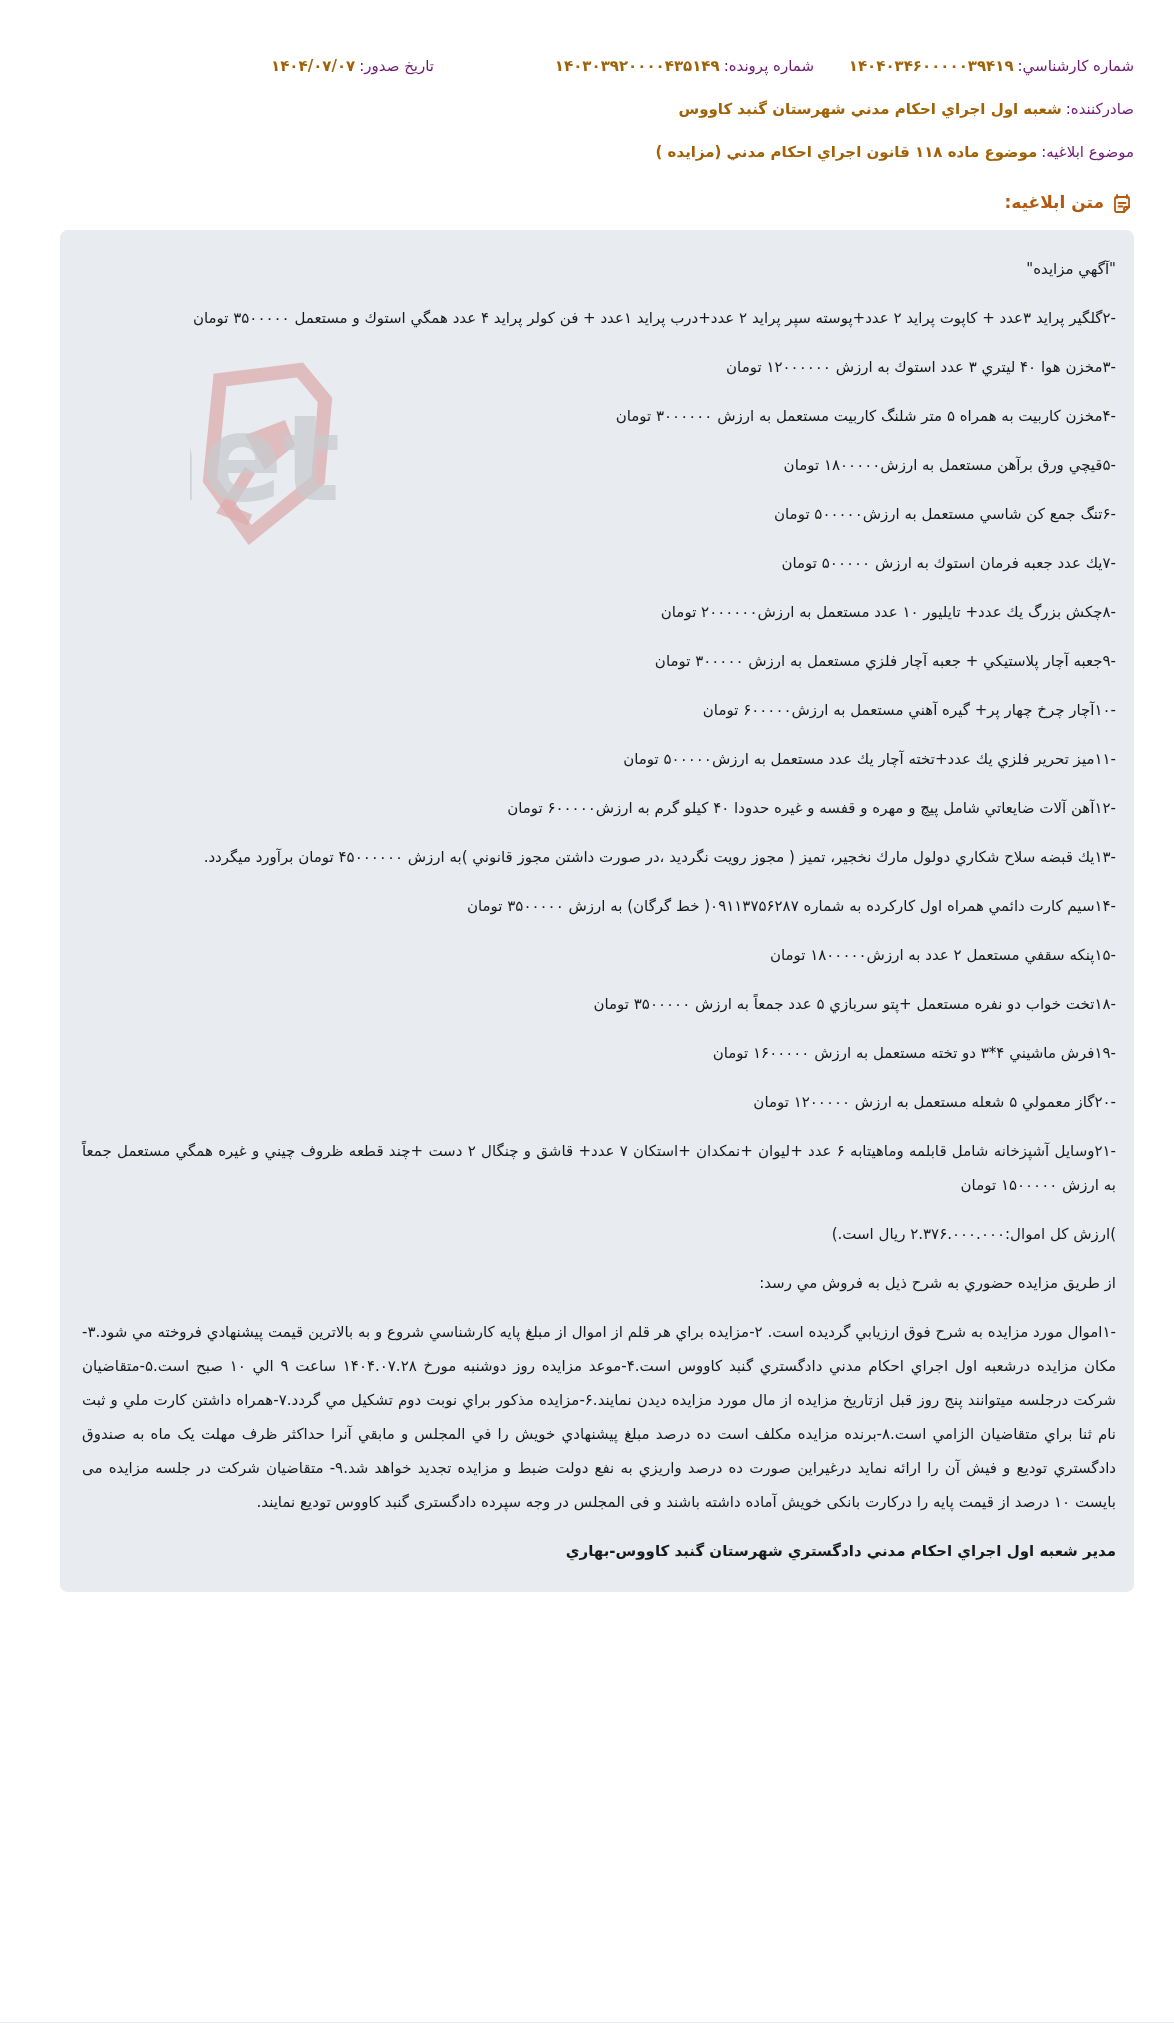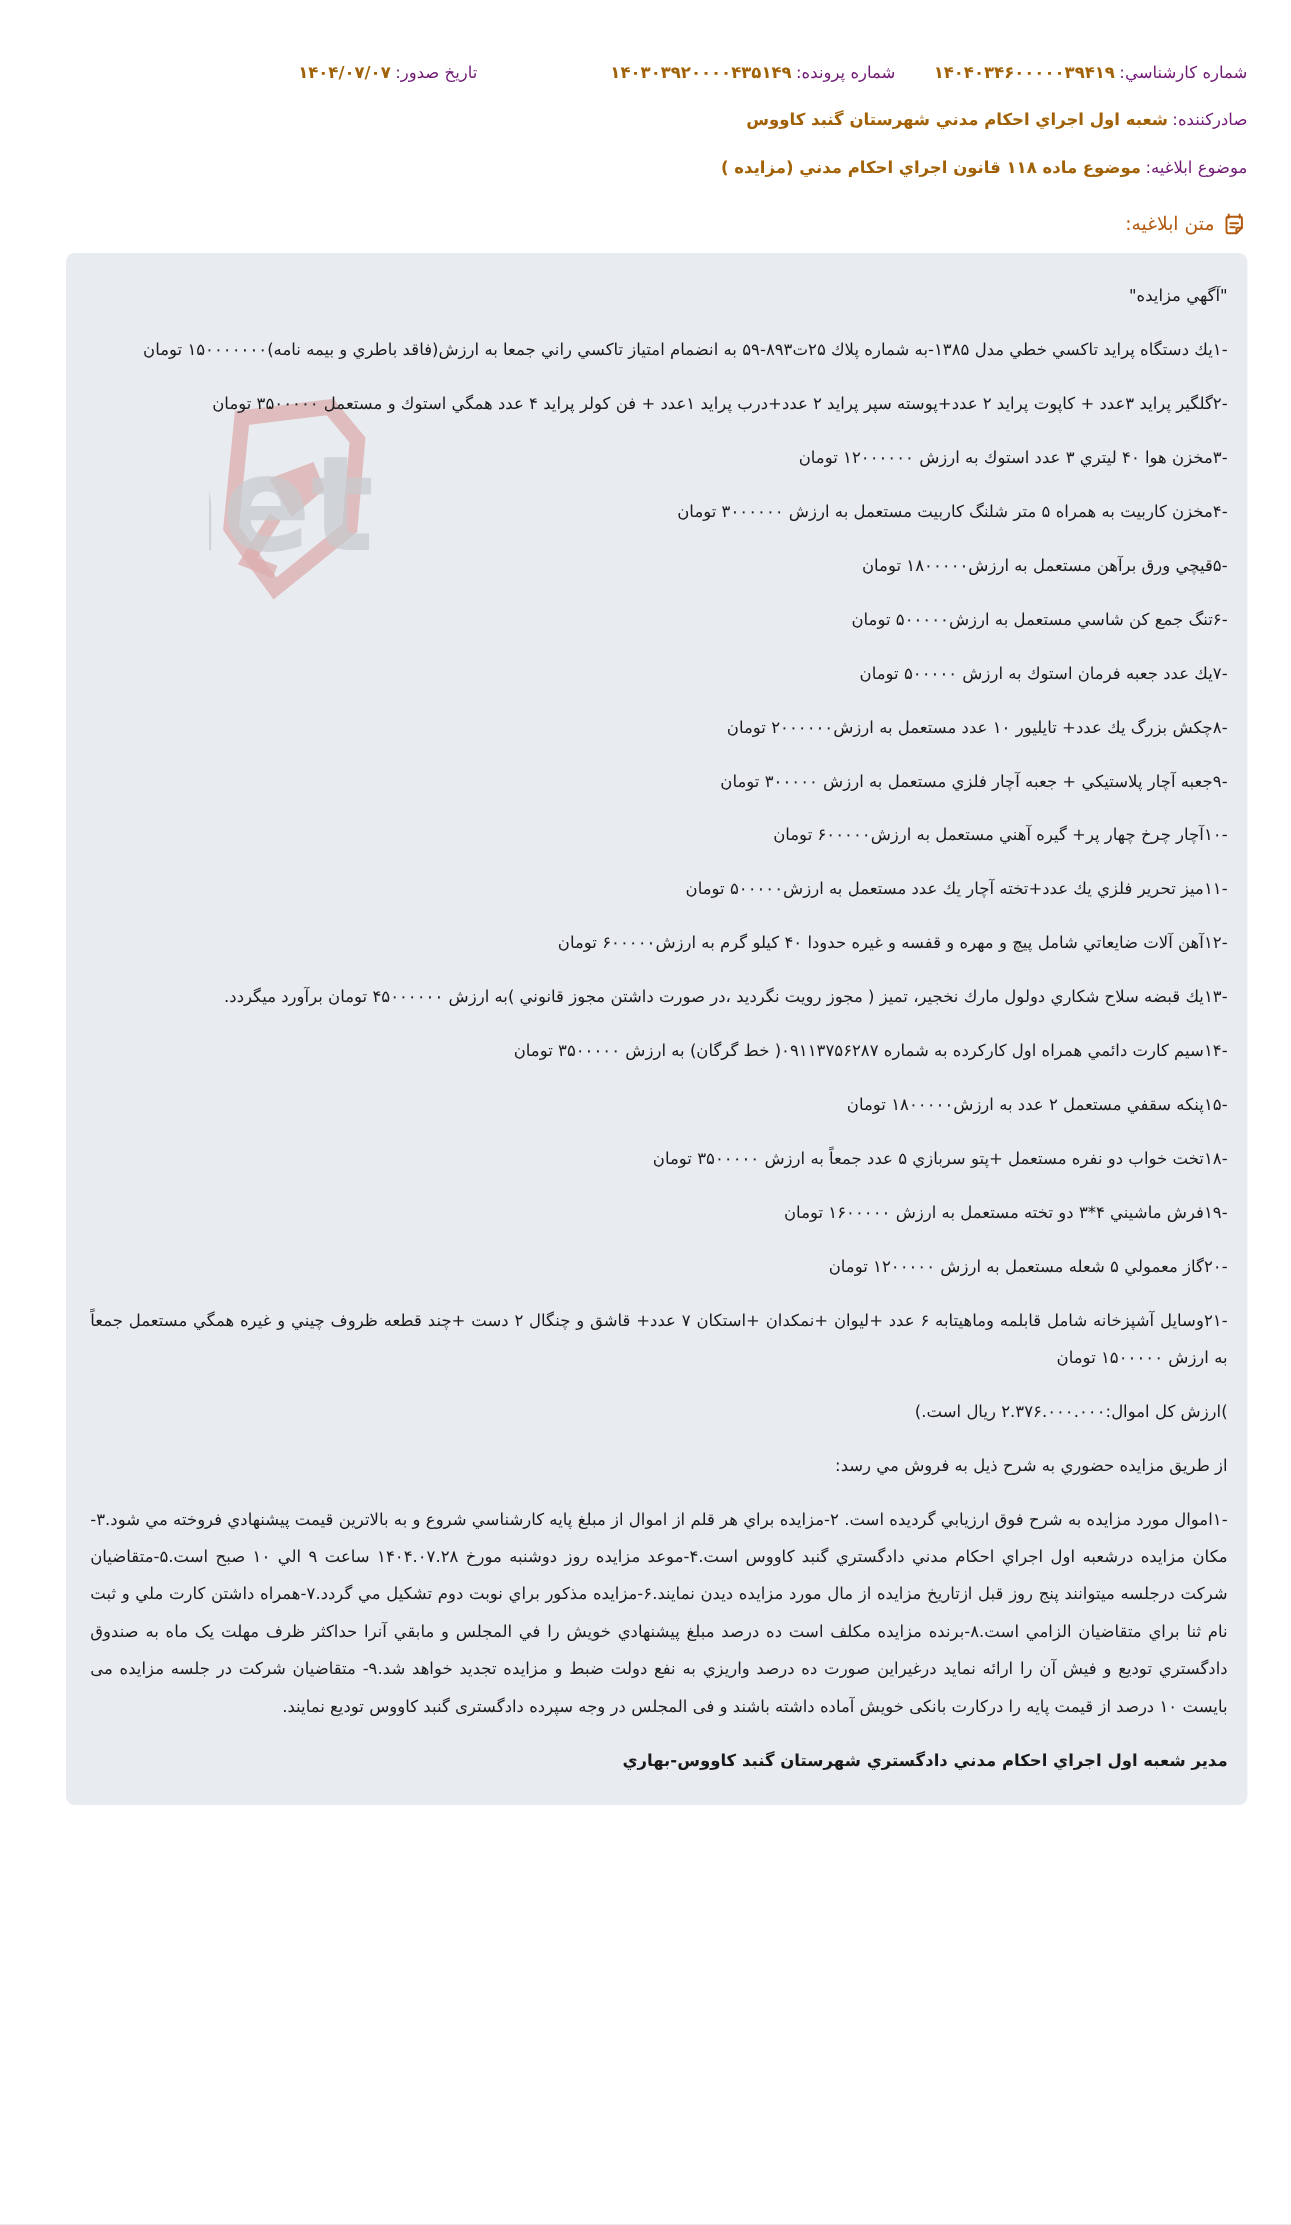--- a/index.html
+++ b/index.html
@@ -40,26 +40,25 @@
     .meta-label {
       color: #701a75;
       margin-left: 4px;
     }
     .meta-value {
       color: #a16207;
       font-weight: bold;
     }
     .section-title {
       display: flex;
-      align-items: center;
       gap: 6px;
       margin-top: 30px;
       margin-bottom: 14px;
       color: #b35a10;
-      font-weight: normal;
+      font-weight: bold;
       font-size: 17px;
     }
     .section-title svg { display: block; }
     .notice-box {
       position: relative;
       background: #e8ebef;
       border-radius: 8px;
       padding: 22px 18px 24px 22px;
       overflow: hidden;
     }
@@ -133,21 +132,20 @@
 
     <svg class="watermark" viewBox="0 0 640 190">
       <path d="M30 20 L110 10 L135 40 L128 120 L60 175 L20 120 Z" fill="none" stroke="#dba7a7" stroke-width="14" opacity="0.75"></path>
       <path d="M55 75 L95 60 L105 85 L75 110 Z" fill="#dba7a7" opacity="0.75"></path>
       <path d="M60 110 L35 150 L60 160" fill="none" stroke="#dba7a7" stroke-width="12" opacity="0.75"></path>
       <text x="150" y="140" font-family="DejaVu Sans, sans-serif" font-size="120" font-weight="bold" fill="#c4c7cb" opacity="0.7">AriaTender.net</text>
     </svg>
 
     <p>"آگهي مزايده"</p>
 
-    <p class="item">-۱يك دستگاه پرايد تاكسي خطي مدل ۱۳۸۵-به شماره پلاك ۲۵ت۸۹۳-۵۹ به انضمام امتياز تاكسي راني جمعا به ارزش(فاقد باطري و بيمه نامه)۱۵۰۰۰۰۰۰۰ تومان</p>
     <p class="item">-۲گلگير پرايد ۳عدد + كاپوت پرايد ۲ عدد+پوسته سپر پرايد ۲ عدد+درب پرايد ۱عدد + فن كولر پرايد ۴ عدد همگي استوك و مستعمل ۳۵۰۰۰۰۰ تومان</p>
     <p class="item">-۳مخزن هوا ۴۰ ليتري ۳ عدد استوك به ارزش ۱۲۰۰۰۰۰۰ تومان</p>
     <p class="item">-۴مخزن كاربيت به همراه ۵ متر شلنگ كاربيت مستعمل به ارزش ۳۰۰۰۰۰۰ تومان</p>
     <p class="item">-۵قيچي ورق برآهن مستعمل به ارزش۱۸۰۰۰۰۰ تومان</p>
     <p class="item">-۶تنگ جمع كن شاسي مستعمل به ارزش۵۰۰۰۰۰ تومان</p>
     <p class="item">-۷يك عدد جعبه فرمان استوك به ارزش ۵۰۰۰۰۰ تومان</p>
     <p class="item">-۸چكش بزرگ يك عدد+ تايليور ۱۰ عدد مستعمل به ارزش۲۰۰۰۰۰۰ تومان</p>
     <p class="item">-۹جعبه آچار پلاستيكي + جعبه آچار فلزي مستعمل به ارزش ۳۰۰۰۰۰ تومان</p>
     <p class="item">-۱۰آچار چرخ چهار پر+ گيره آهني مستعمل به ارزش۶۰۰۰۰۰ تومان</p>
     <p class="item">-۱۱ميز تحرير فلزي يك عدد+تخته آچار يك عدد مستعمل به ارزش۵۰۰۰۰۰ تومان</p>

